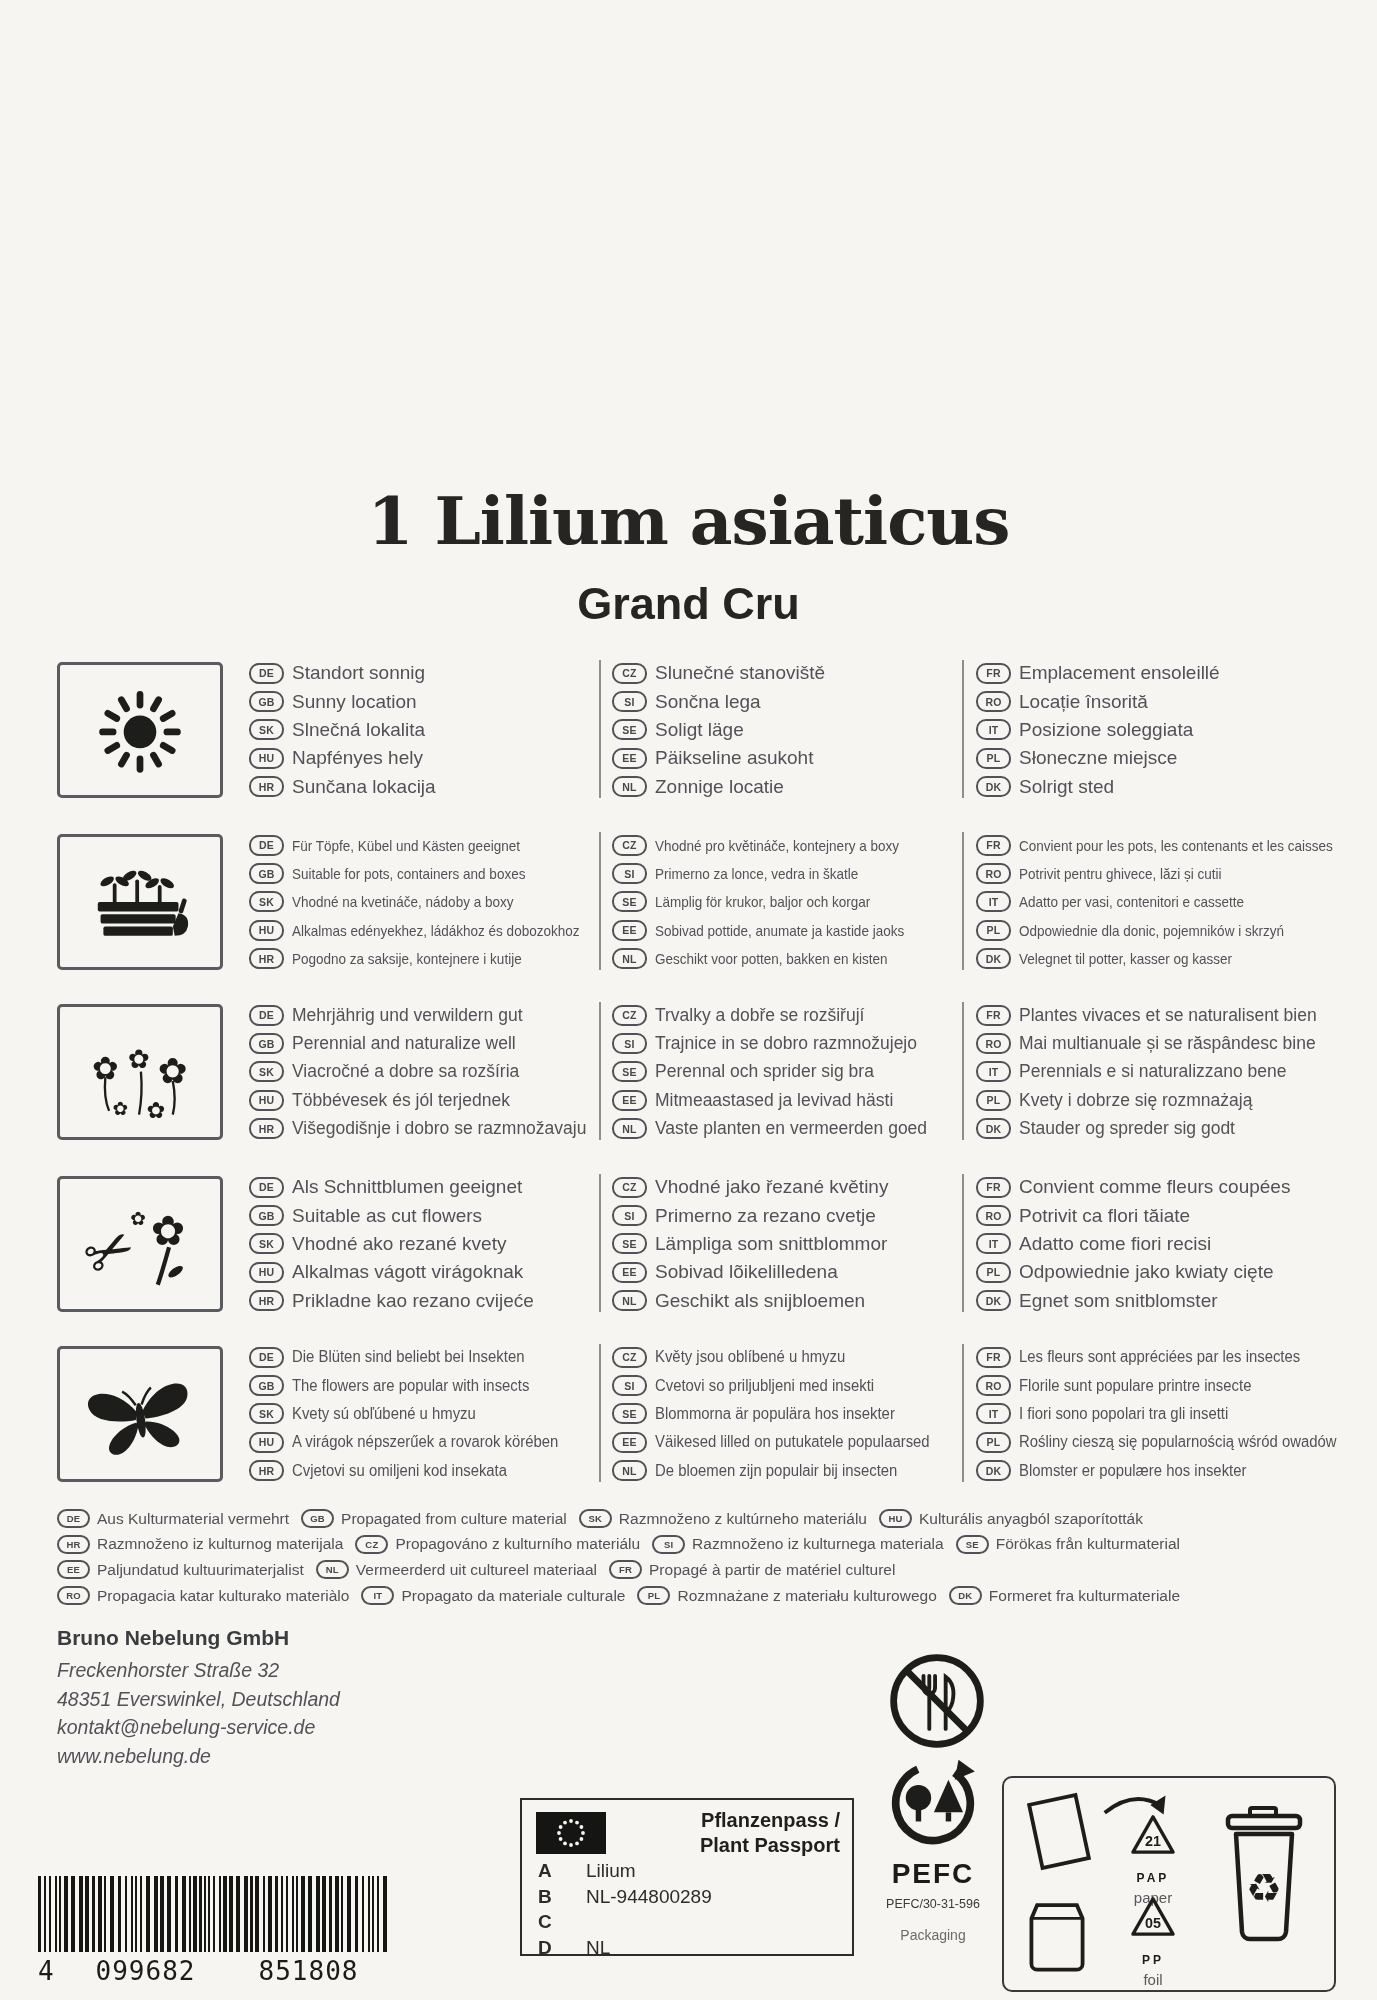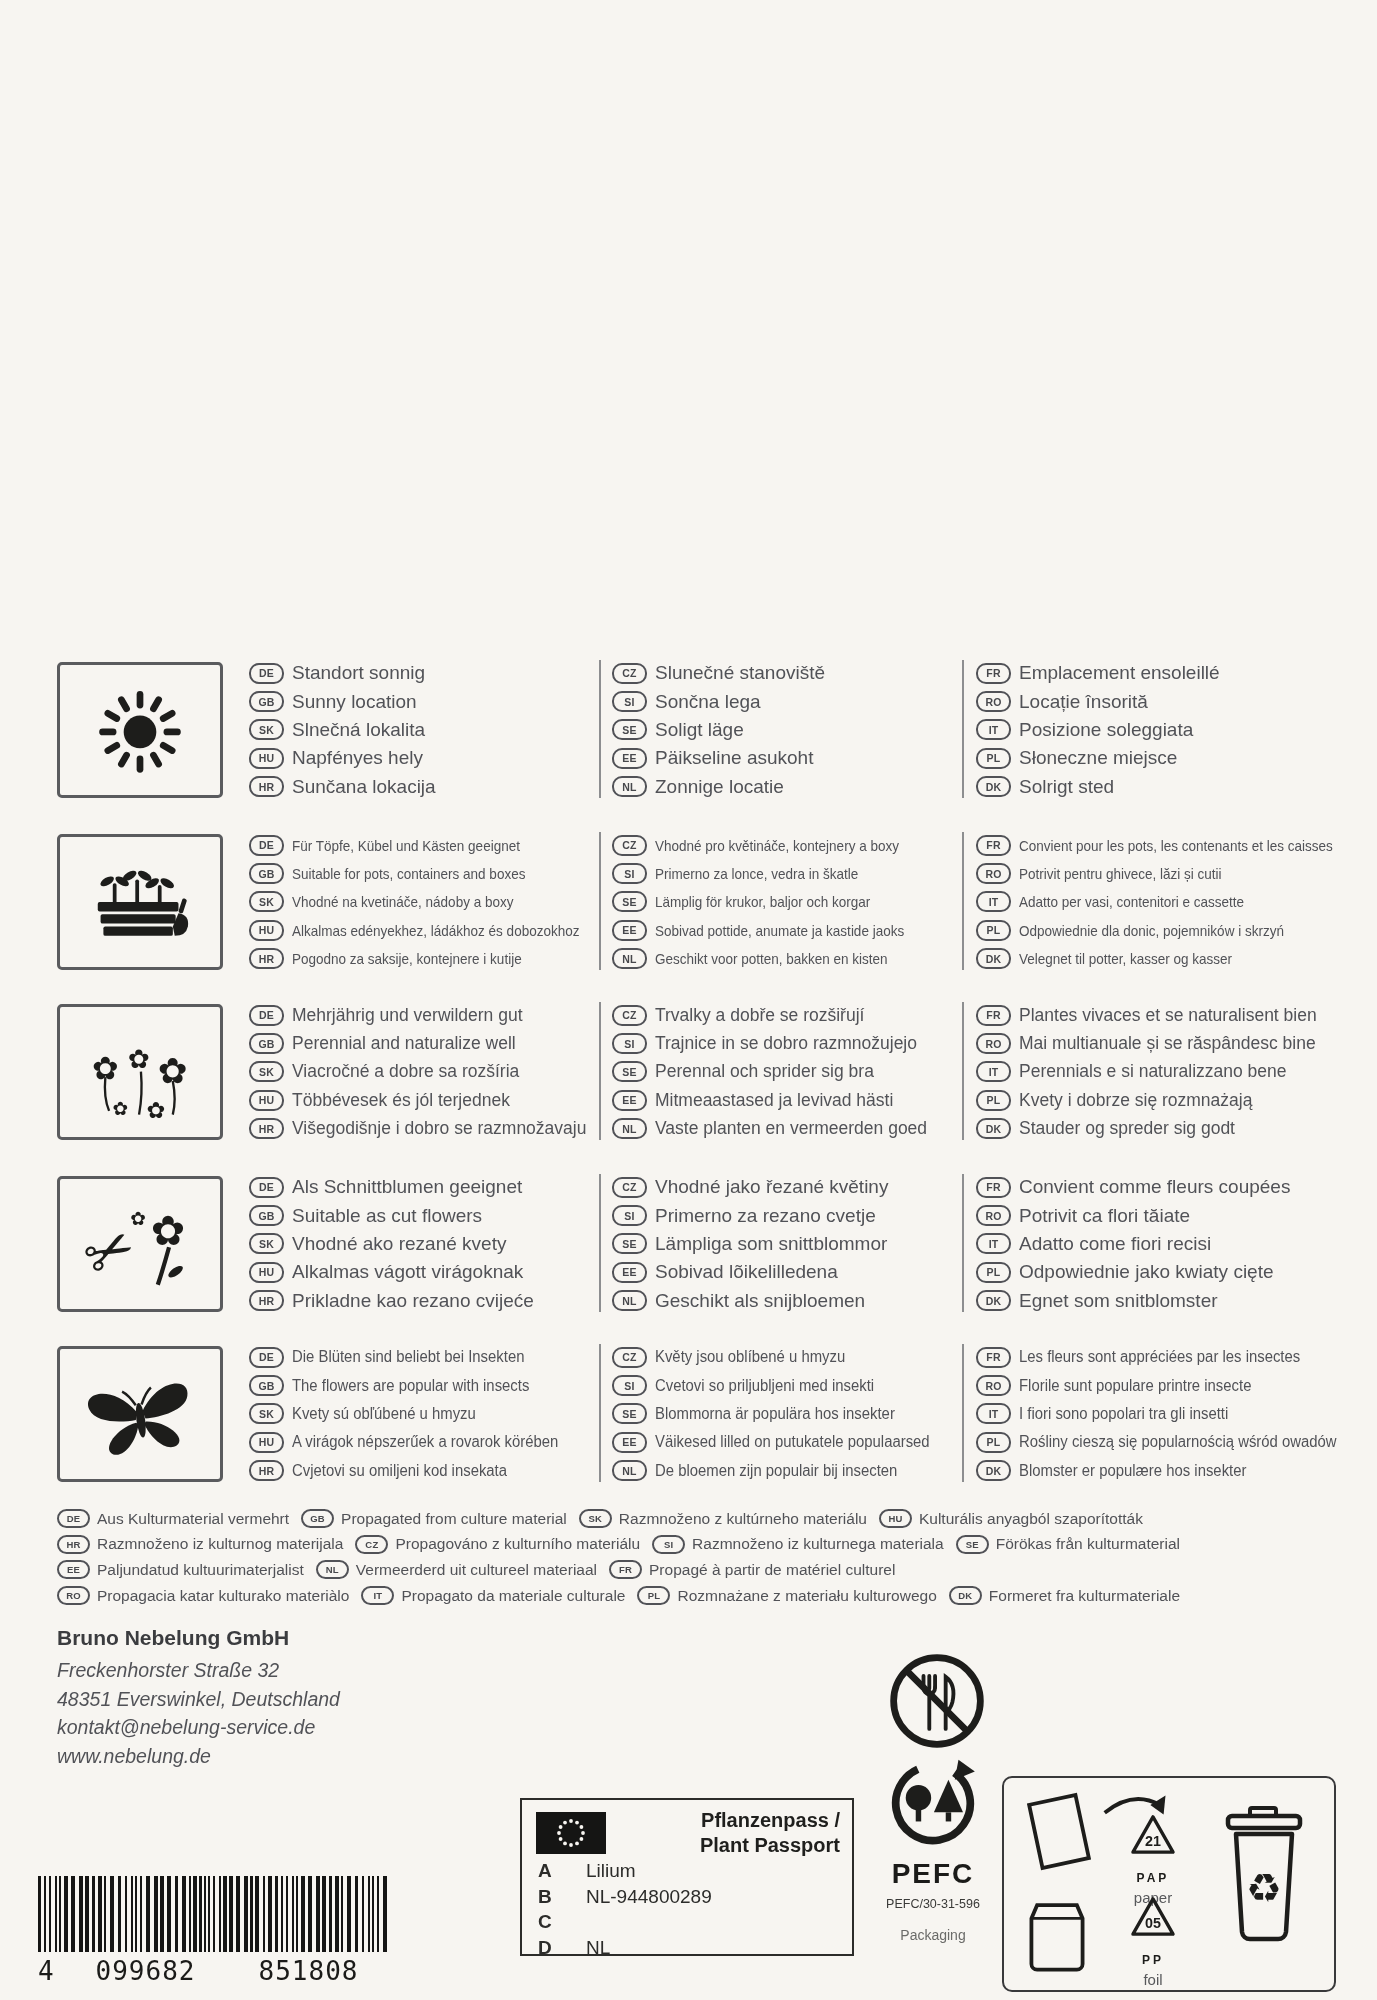--- a/index.html
+++ b/index.html
@@ -61,20 +61,22 @@
   .rc-abs{position:absolute;}
   .rc-stack{position:absolute;width:74px;text-align:center;}
   .rc-label{font-size:12px;font-weight:bold;letter-spacing:3px;color:#1d1d1b;margin-top:11px;}
   .rc-caption{font-size:15px;color:#57585b;margin-top:4px;}
 </style>
 </head>
 <body>
 
 <div class="page">
 
+  <div class="title">1 Lilium asiaticus</div>
+  <div class="subtitle">Grand Cru</div>
 
   <div id="info-rows">
       <div class="info-row rsz-a" style="top: 658px;">
         <div class="icon-box">
   <svg viewBox="0 0 100 100" width="96" height="96">
     <circle cx="50" cy="52" r="17" fill="#1d1d1b"></circle>
     <g stroke="#1d1d1b" stroke-width="7" stroke-linecap="round">
       <line x1="78" y1="52" x2="89" y2="52"></line>
               <line x1="74.2" y1="66" x2="83.5" y2="71.4"></line>
       <line x1="64" y1="76.2" x2="69.4" y2="85.5"></line>

